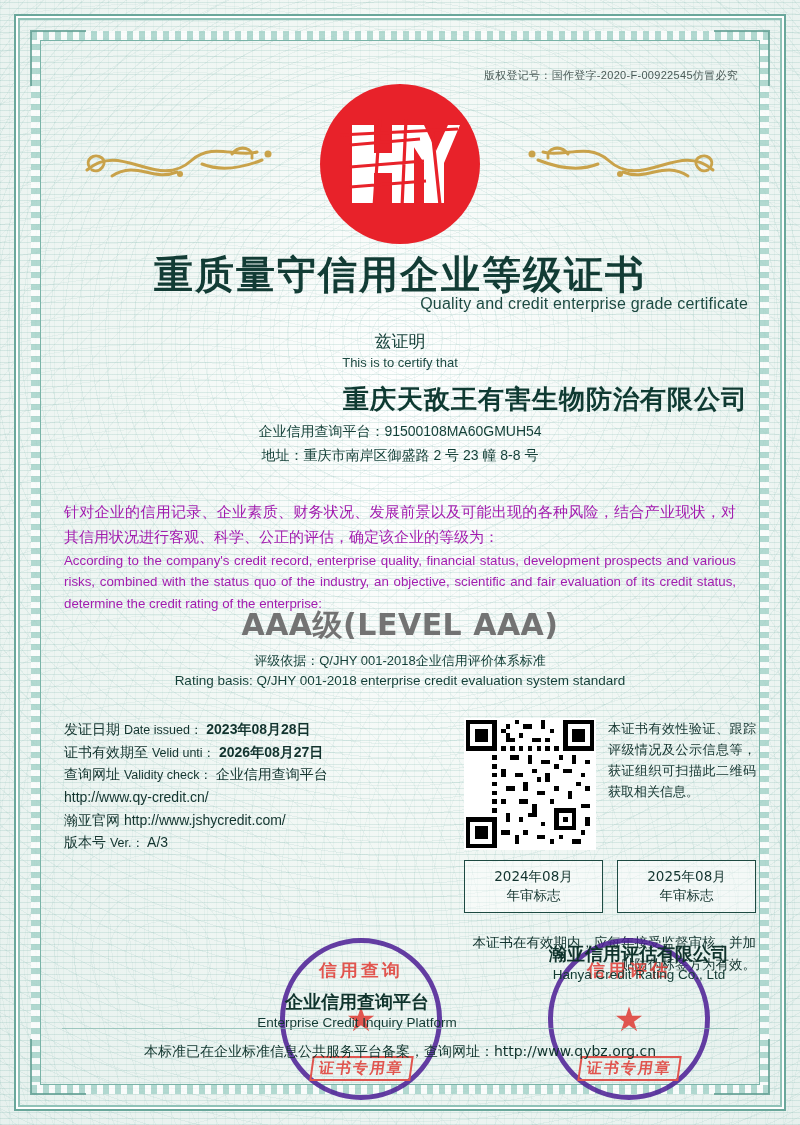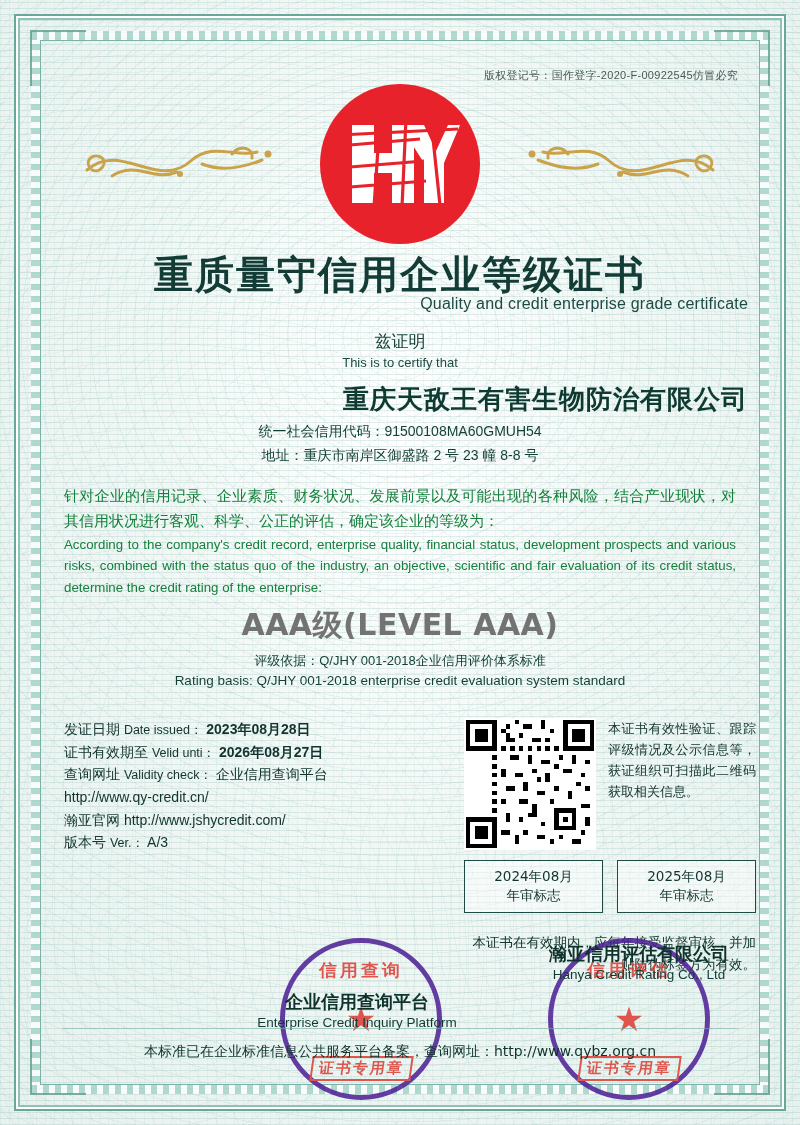--- a/index.html
+++ b/index.html
@@ -162,26 +162,26 @@
     width: 100%;
     text-align: center;
     font-size: 14px;
     color: #133f37;
   }
   .code-line { top: 371px; }
   .addr-line { top: 395px; }
 
   .body-text {
     position: absolute;
-    top: 432px;
+    top: 448px;
     left: 12px;
     right: 12px;
     font-size: 14.5px;
     line-height: 1.65;
-    color: #15803d;
+    color: #a21caf;
     text-align: justify;
   }
   .body-text .cn {
     font-family: "DejaVu Sans", sans-serif;
     font-size: 15px;
   }
   .body-text .en {
     font-size: 13.3px;
     line-height: 1.62;
   }
@@ -425,21 +425,21 @@
         </svg>
       </div>
     </div>
 
     <div class="title-cn">重质量守信用企业等级证书</div>
     <div class="title-en">Quality and credit enterprise grade certificate</div>
     <div class="certify-cn">兹证明</div>
     <div class="certify-en">This is to certify that</div>
     <div class="company">重庆天敌王有害生物防治有限公司</div>
     <div class="code-line">
-      <span>统一社会信用代码：</span><span>91500108MA60GMUH54</span>
+      <span>企业信用查询平台：</span><span>91500108MA60GMUH54</span>
     </div>
     <div class="addr-line">
       <span>地址：</span><span>重庆市南岸区御盛路 2 号 23 幢 8-8 号</span>
     </div>
 
     <div class="body-text">
       <div class="cn">针对企业的信用记录、企业素质、财务状况、发展前景以及可能出现的各种风险，结合产业现状，对其信用状况进行客观、科学、公正的评估，确定该企业的等级为：</div>
       <div class="en">According to the company's credit record, enterprise quality, financial status, development prospects and various risks, combined with the status quo of the industry, an objective, scientific and fair evaluation of its credit status, determine the credit rating of the enterprise:</div>
     </div>
 

